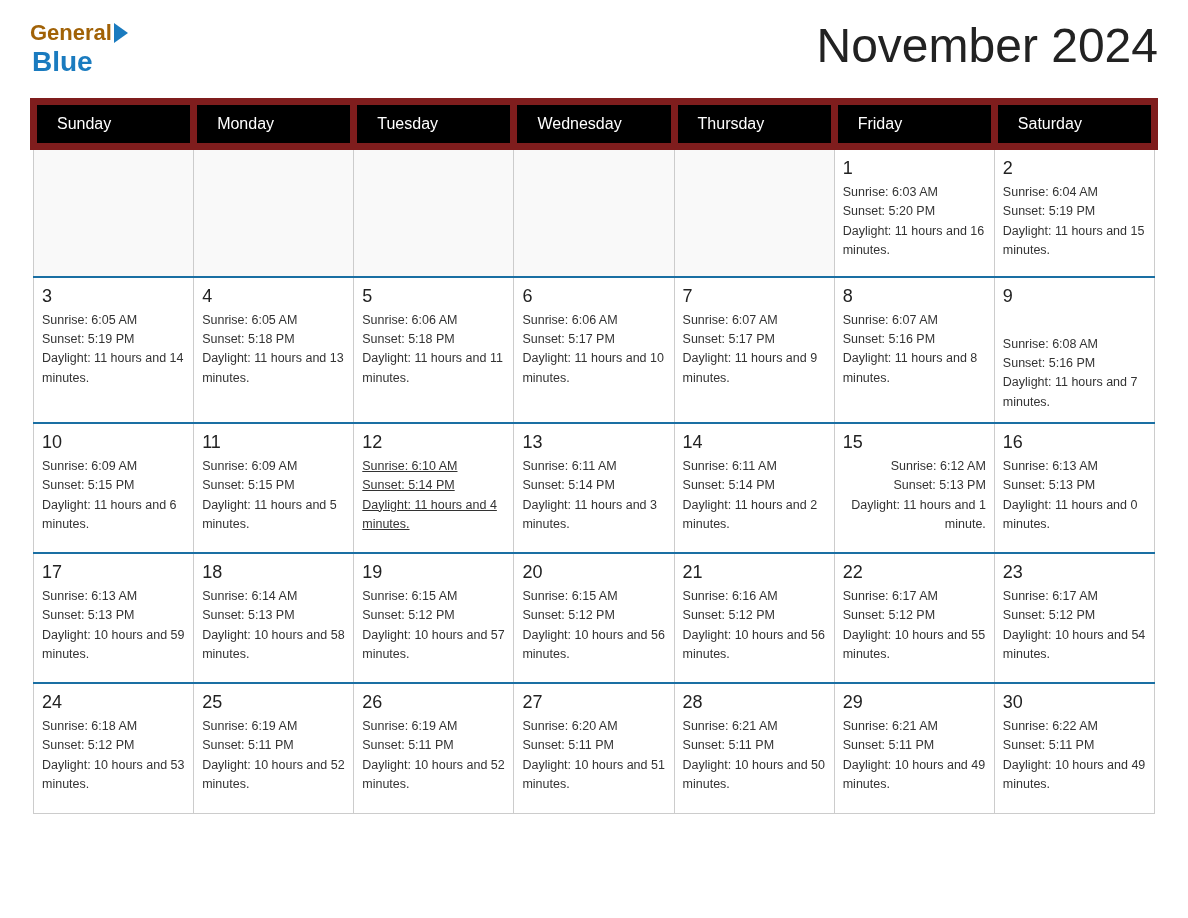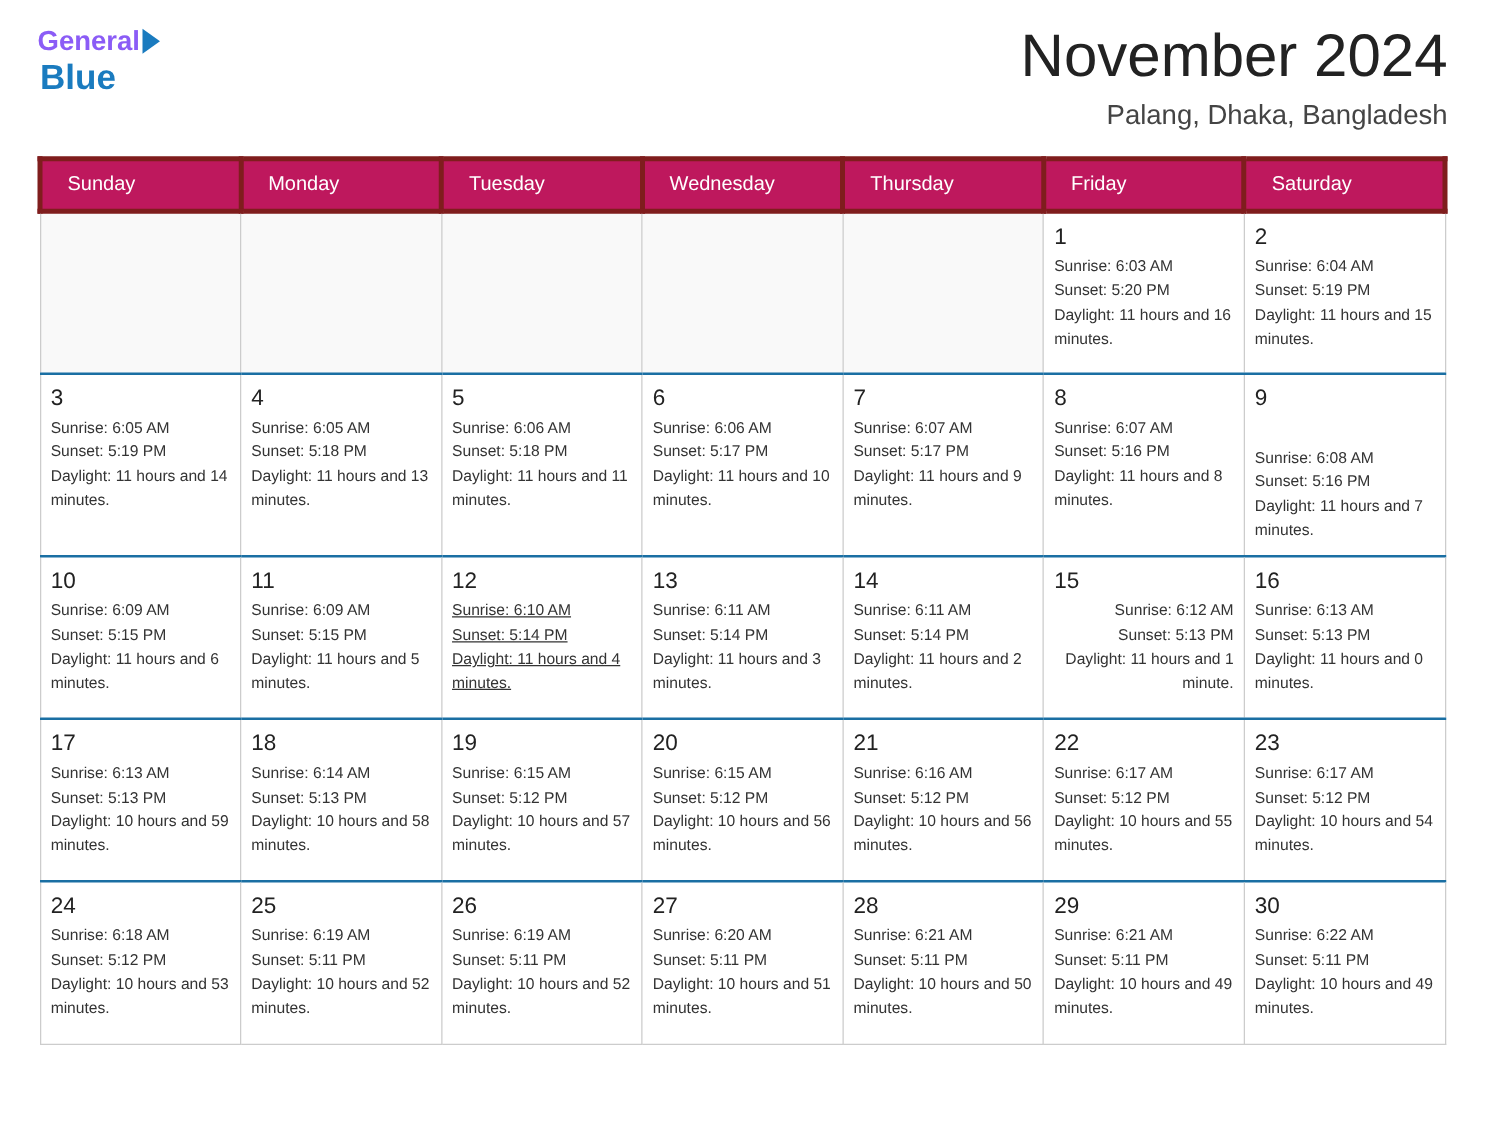--- a/index.html
+++ b/index.html
@@ -12,21 +12,21 @@
     }
     .header {
       display: flex;
       justify-content: space-between;
       align-items: flex-start;
       margin-bottom: 20px;
     }
     .logo-text-general {
       font-size: 22px;
       font-weight: bold;
-      color: #8b5cf6;
+      color: #a16207;
     }
     .logo-text-blue {
       font-size: 28px;
       font-weight: bold;
       color: #1a7bbf;
     }
     .logo-icon {
       width: 0;
       height: 0;
       border-left: 14px solid #1a7bbf;
@@ -55,27 +55,27 @@
       font-size: 22px;
       color: #444;
       margin-top: 6px;
     }
     table {
       width: 100%;
       border-collapse: collapse;
       table-layout: fixed;
     }
     thead th {
-      background-color: #be185d;
+      background-color: #000000;
       color: #fff;
       font-size: 16px;
       font-weight: normal;
       padding: 10px 20px;
       text-align: left;
-      border: 4px solid #7f1d1d;
+      border: 7px solid #7f1d1d;
     }
     tbody td {
       vertical-align: top;
       border: 1px solid #ccc;
       padding: 8px 8px 10px 8px;
       min-height: 90px;
       height: 130px;
     }
     tbody tr:first-child td {
       border-top: 2px solid #1a6fa3;
@@ -105,21 +105,20 @@
 <div class="header">
   <div class="logo-wrapper">
     <div class="logo-top">
       <span class="logo-text-general">General</span>
       <div class="logo-icon"></div>
     </div>
     <span class="logo-text-blue" style="margin-left:2px;">Blue</span>
   </div>
   <div class="title-area">
     <div class="calendar-title">November 2024</div>
-    <div class="calendar-subtitle">Palang, Dhaka, Bangladesh</div>
   </div>
 </div>
 
 <table>
   <thead>
     <tr>
     <th>Sunday</th>
         <th>Monday</th>
         <th>Tuesday</th>
         <th>Wednesday</th>

